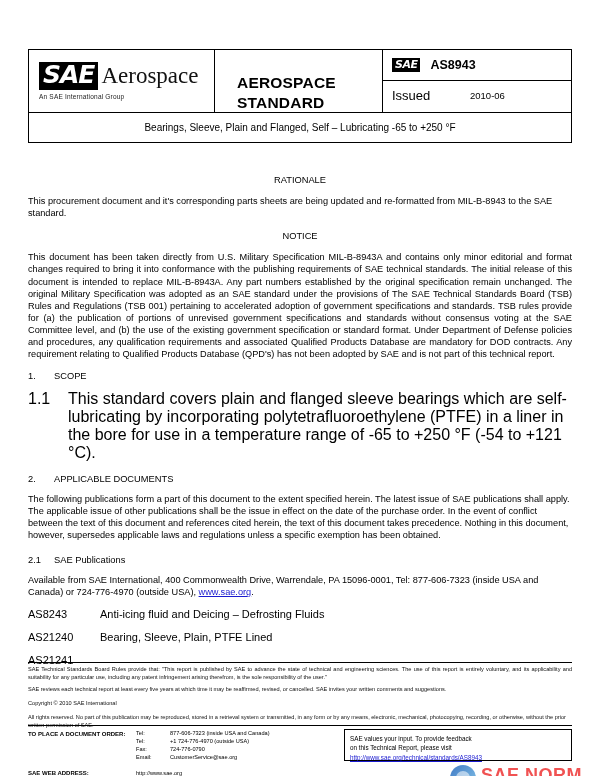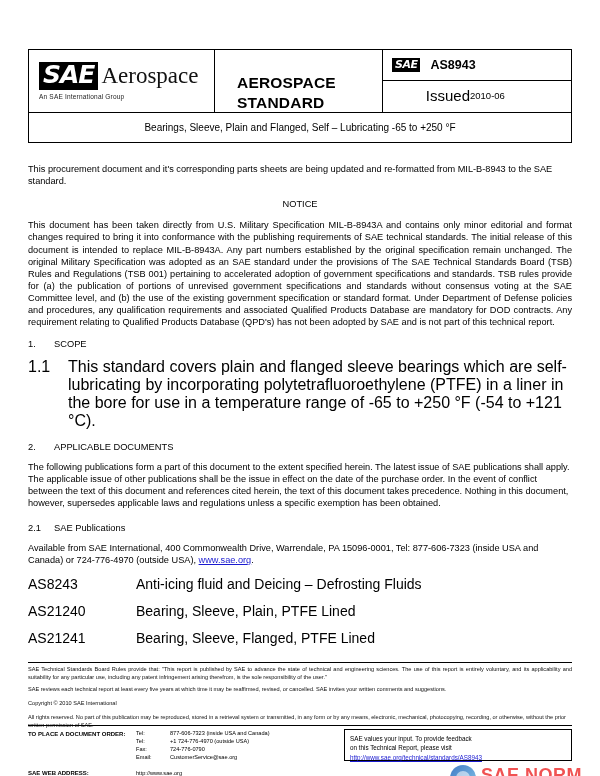--- a/index.html
+++ b/index.html
@@ -116,24 +116,23 @@
     font-weight: bold;
     margin-left: 10px;
   }
   .hdr-issued {
     height: 29.5px;
     display: flex;
     align-items: center;
     box-sizing: border-box;
   }
   .issued-label {
-    font-size: 15px;
+    font-size: 13px;
     padding-left: 9px;
     width: 78px;
-    text-align: right;
   }
   .issued-val {
     font-size: 9.5px;
   }
   .header-subject {
     border-top: 1.5px solid #000;
     height: 30px;
     display: flex;
     align-items: center;
     justify-content: center;
@@ -164,23 +163,22 @@
   .sec-head {
     font-size: 9.3px;
     margin: 0 0 9px 0;
   }
   .sec-head .num {
     display: inline-block;
     width: 26px;
   }
   .pub-row {
     display: flex;
-    font-size: 14px;
+    font-size: 11px;
     margin-bottom: 11px;
-    gap: 36px;
   }
   .pub-id {
     width: 72px;
     flex: none;
   }
   .pub-desc { flex: 1; }
   .link {
     color: #1a1ad0;
     text-decoration: underline;
   }
@@ -329,20 +327,21 @@
       </div>
     </div>
 
     <div class="header-subject">
       <span>Bearings, Sleeve, Plain and Flanged, Self – Lubricating -65 to +250 °F</span>
     </div>
   </div>
 
   <div class="body">
 
+    <div class="center-head">RATIONALE</div>
     <p class="para">This procurement document and it's corresponding parts sheets are being updated and re-formatted from MIL-B-8943 to the SAE standard.</p>
 
     <div class="center-head">NOTICE</div>
     <p class="para" style="text-align:justify">This document has been taken directly from U.S. Military Specification MIL-B-8943A and contains only minor editorial and format changes required to bring it into conformance with the publishing requirements of SAE technical standards. The initial release of this document is intended to replace MIL-B-8943A. Any part numbers established by the original specification remain unchanged. The original Military Specification was adopted as an SAE standard under the provisions of The SAE Technical Standards Board (TSB) Rules and Regulations (TSB 001) pertaining to accelerated adoption of government specifications and standards. TSB rules provide for (a) the publication of portions of unrevised government specifications and standards without consensus voting at the SAE Committee level, and (b) the use of the existing government specification or standard format. Under Department of Defense policies and procedures, any qualification requirements and associated Qualified Products Database are mandatory for DOD contracts. Any requirement relating to Qualified Products Database (QPD's) has not been adopted by SAE and is not part of this technical report.</p>
 
     <div class="sec-head">
       <span class="num">1.</span><span>SCOPE</span>
     </div>
 
     <div class="hang" style="margin-bottom:10px">
@@ -365,21 +364,20 @@
     <div class="pub-row">
       <span class="pub-id">AS8243</span>
       <span class="pub-desc">Anti-icing fluid and Deicing – Defrosting Fluids</span>
     </div>
     <div class="pub-row">
       <span class="pub-id">AS21240</span>
       <span class="pub-desc">Bearing, Sleeve, Plain, PTFE Lined</span>
     </div>
     <div class="pub-row">
       <span class="pub-id">AS21241</span>
-      <span class="pub-desc">Bearing, Sleeve, Flanged, PTFE Lined</span>
     </div>
   </div>
 
   <div class="footer-rule"></div>
 
   <div class="footer">
     <p class="tsb">SAE Technical Standards Board Rules provide that: "This report is published by SAE to advance the state of technical and engineering sciences.  The use of this report is entirely voluntary, and its applicability and suitability for any particular use, including any patent infringement arising therefrom, is the sole responsibility of the user."</p>
     <p>SAE reviews each technical report at least every five years at which time it may be reaffirmed, revised, or cancelled.  SAE invites your written comments and suggestions.</p>
     <p style="margin-top:6px">Copyright © 2010 SAE International</p>
     <p style="margin-top:6px">All rights reserved.  No part of this publication may be reproduced, stored in a retrieval system or transmitted, in any form or by any means, electronic, mechanical, photocopying, recording, or otherwise, without the prior written permission of SAE.</p>

